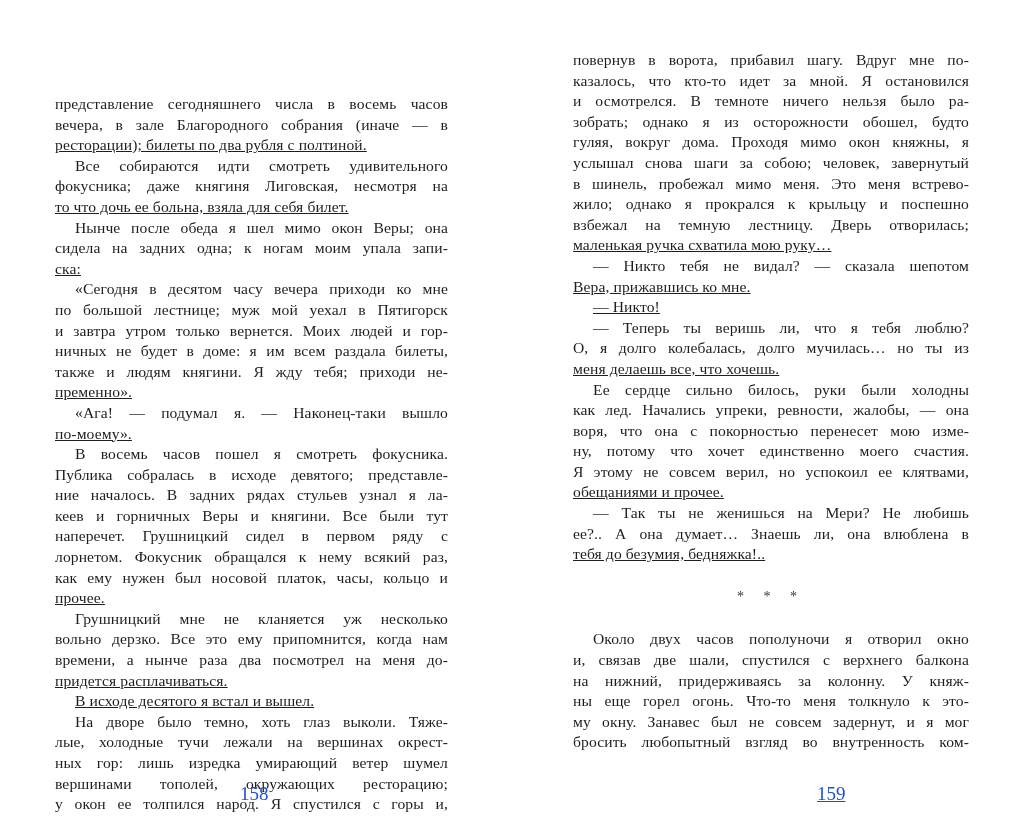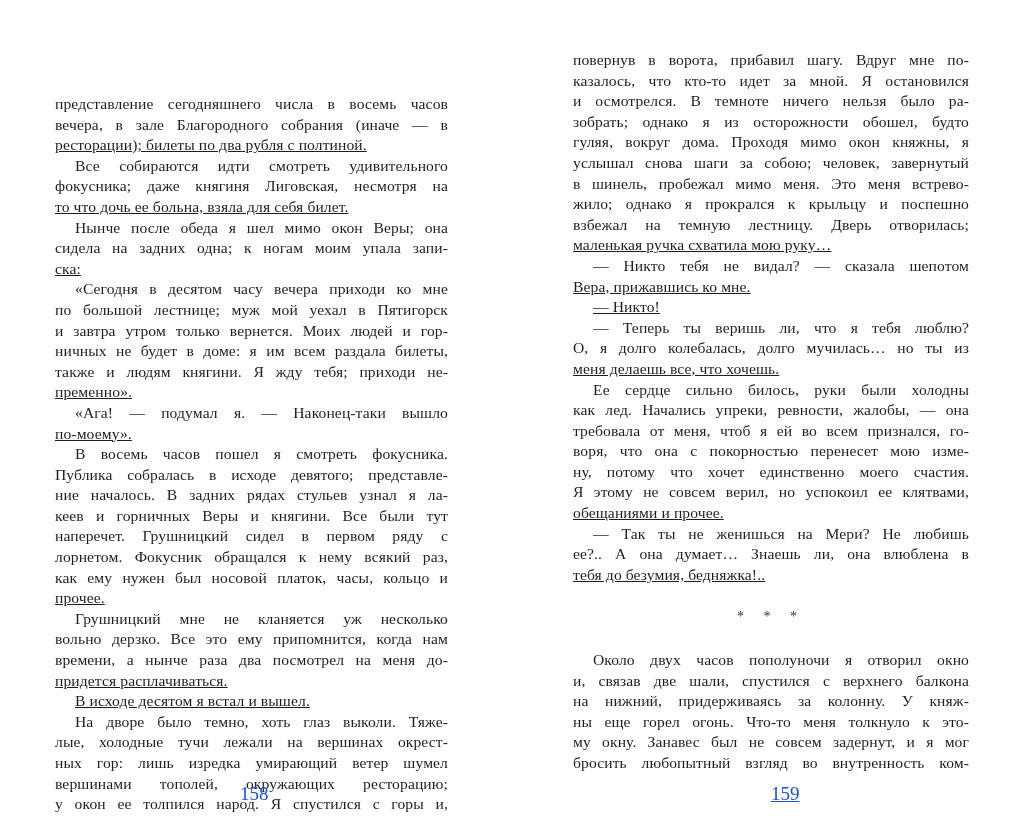--- a/index.html
+++ b/index.html
@@ -9,21 +9,21 @@
   .page.left { left:55px; width:393px;margin-top:44px; }
   .page.right { left:573px; width:396px; }
   .line { height:20.6px; line-height:20.6px; font-size:15.6px; white-space:nowrap;
           text-align:justify; text-align-last:justify; letter-spacing:0.1px; }
   .line.last { text-align-last:left;text-decoration:underline; }
   .line.indent { padding-left:20px; }
   .gap { height:22px; }
   .stars { text-align:center; text-align-last:center; font-size:14px; letter-spacing:8px; color:#333; }
   .pagenum { position:absolute; top:783px; font-size:19px; color:#1d4ed8; }
   .pagenum.left { left:240px; }
-  .pagenum.right { left:771px;text-decoration:underline; }
+  .pagenum.right { left:817px;text-decoration:underline; }
 </style>
 </head>
 <body>
 
 <div class="page left" id="left-page">
     <div class="line">представление сегодняшнего числа в восемь часов</div>
     <div class="line">вечера, в зале Благородного собрания (иначе — в</div>
     <div class="line last">ресторации); билеты по два рубля с полтиной.</div>
     <div class="line indent">Все собираются идти смотреть удивительного</div>
     <div class="line">фокусника; даже княгиня Лиговская, несмотря на</div>
@@ -44,21 +44,21 @@
     <div class="line">ние началось. В задних рядах стульев узнал я ла-</div>
     <div class="line">кеев и горничных Веры и княгини. Все были тут</div>
     <div class="line">наперечет. Грушницкий сидел в первом ряду с</div>
     <div class="line">лорнетом. Фокусник обращался к нему всякий раз,</div>
     <div class="line">как ему нужен был носовой платок, часы, кольцо и</div>
     <div class="line last">прочее.</div>
     <div class="line indent">Грушницкий мне не кланяется уж несколько</div>
     <div class="line">вольно дерзко. Все это ему припомнится, когда нам</div>
     <div class="line">времени, а нынче раза два посмотрел на меня до-</div>
     <div class="line last">придется расплачиваться.</div>
-    <div class="line indent last">В исходе десятом я встал и вышел.</div>
+    <div class="line indent last">В исходе десятого я встал и вышел.</div>
     <div class="line indent">На дворе было темно, хоть глаз выколи. Тяже-</div>
     <div class="line">лые, холодные тучи лежали на вершинах окрест-</div>
     <div class="line">ных гор: лишь изредка умирающий ветер шумел</div>
     <div class="line">вершинами тополей, окружающих ресторацию;</div>
     <div class="line">у окон ее толпился народ. Я спустился с горы и,</div>
   </div>
 <div class="pagenum left">158</div>
 
 <div class="page right" id="right-page">
   <div id="right-before">
@@ -73,21 +73,20 @@
       <div class="line">взбежал на темную лестницу. Дверь отворилась;</div>
       <div class="line last">маленькая ручка схватила мою руку…</div>
       <div class="line indent">— Никто тебя не видал? — сказала шепотом</div>
       <div class="line last">Вера, прижавшись ко мне.</div>
       <div class="line indent last">— Никто!</div>
       <div class="line indent">— Теперь ты веришь ли, что я тебя люблю?</div>
       <div class="line">О, я долго колебалась, долго мучилась… но ты из</div>
       <div class="line last">меня делаешь все, что хочешь.</div>
       <div class="line indent">Ее сердце сильно билось, руки были холодны</div>
       <div class="line">как лед. Начались упреки, ревности, жалобы, — она</div>
-      <div class="line">требовала от меня, чтоб я ей во всем признался, го-</div>
       <div class="line">воря, что она с покорностью перенесет мою изме-</div>
       <div class="line">ну, потому что хочет единственно моего счастия.</div>
       <div class="line">Я этому не совсем верил, но успокоил ее клятвами,</div>
       <div class="line last">обещаниями и прочее.</div>
       <div class="line indent">— Так ты не женишься на Мери? Не любишь</div>
       <div class="line">ее?.. А она думает… Знаешь ли, она влюблена в</div>
       <div class="line last">тебя до безумия, бедняжка!..</div>
     </div>
   <div class="gap"></div>
   <div class="line stars">* * *</div>

